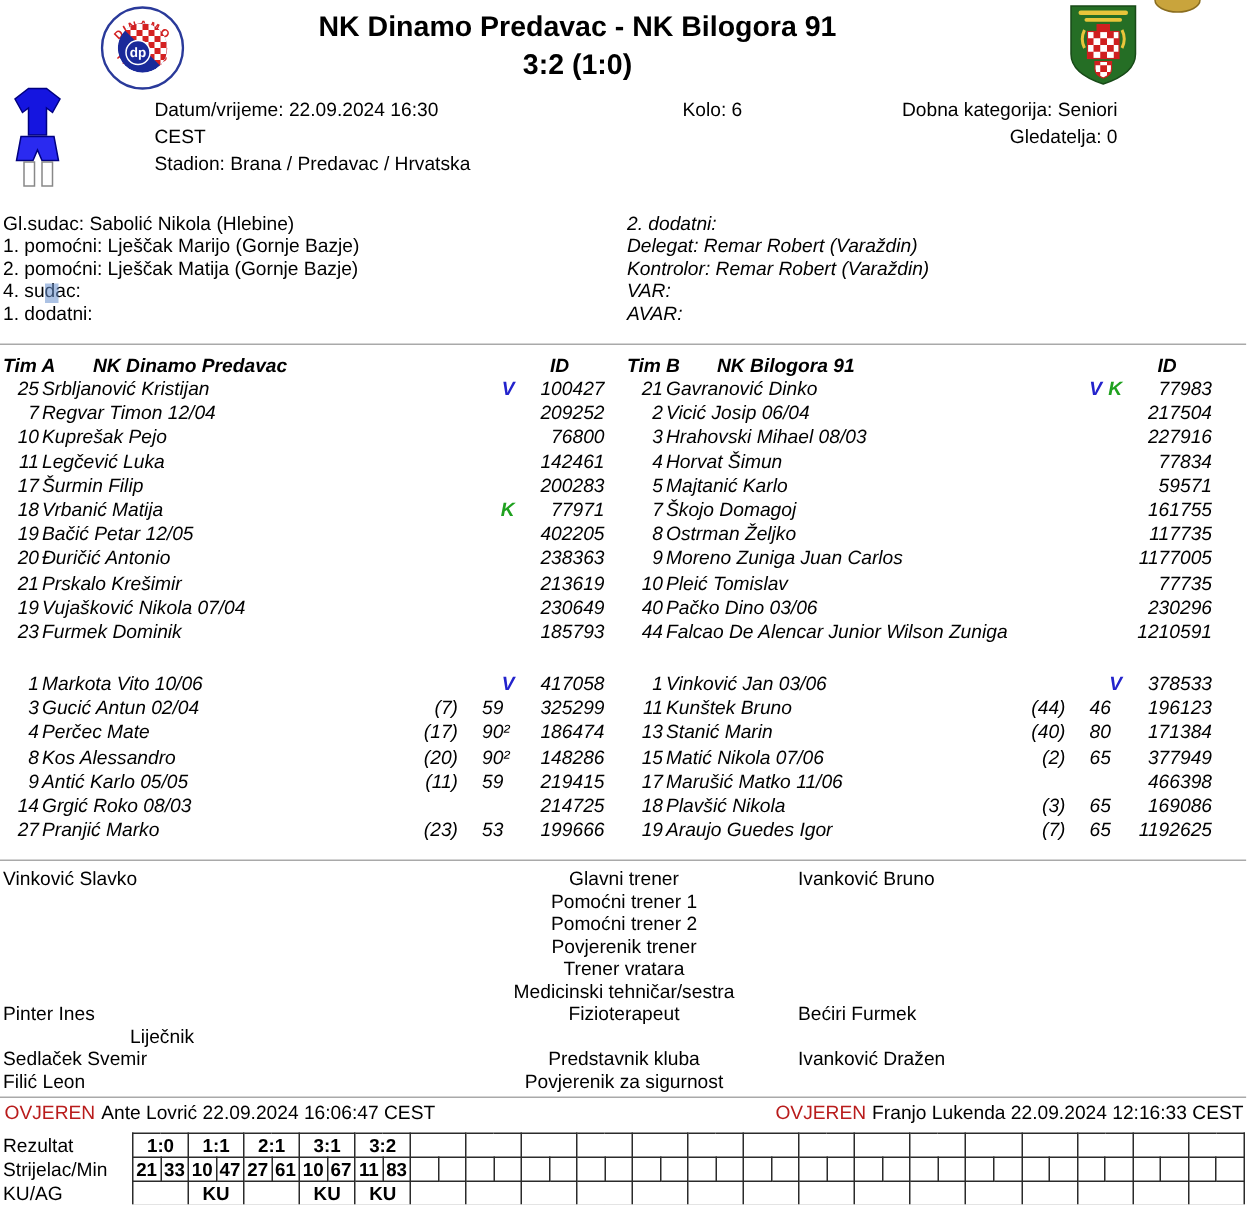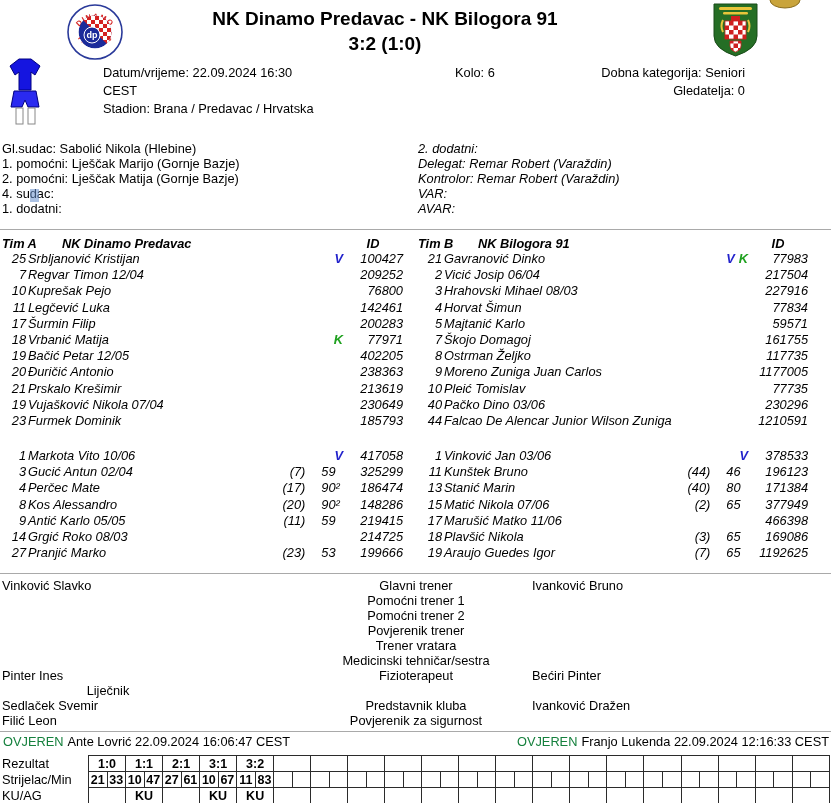--- a/index.html
+++ b/index.html
@@ -47,21 +47,21 @@
   .flag + .flag{margin-left:4px;}
   .r-subs{margin-top:19px;}
 
   
   .staff{position:absolute;left:2px;top:578px;width:827px;}
   .staff-row{display:flex;height:15px;line-height:15px;white-space:nowrap;}
   .st-a{width:308px;} .st-role{width:212px;text-align:center;} .st-b{flex:1;padding-left:10px;}
 
   
   .cert{position:absolute;left:3px;top:734px;width:826px;display:flex;justify-content:space-between;}
-  .cert-status{color:#15803d;margin-right:4px;}
+  .cert-status{color:#b91c1c;margin-right:4px;}
 
   
   .gt-labels{position:absolute;left:2px;top:756px;line-height:16px;}
   .gt-labels div{height:16px;}
   table.gt{position:absolute;left:88px;top:755px;width:742px;border-collapse:collapse;table-layout:fixed;}
   table.gt td{border:1px solid #2b2b2b;height:15px;padding:0;text-align:center;
         font-weight:bold;font-size:12.5px;line-height:14px;overflow:hidden;}
   table.gt td.gt-m{border-left-color:#777;}
 </style>
 </head>
@@ -468,21 +468,21 @@
         <span class="st-b"></span>
       </div>
       <div class="staff-row">
         <span class="st-a"></span>
         <span class="st-role">Medicinski tehničar/sestra</span>
         <span class="st-b"></span>
       </div>
       <div class="staff-row">
         <span class="st-a">Pinter Ines</span>
         <span class="st-role">Fizioterapeut</span>
-        <span class="st-b">Bećiri Pinter</span>
+        <span class="st-b">Bećiri Furmek</span>
       </div>
       <div class="staff-row">
         <span class="st-role">Liječnik</span>
         <span class="st-b"></span>
       </div>
       <div class="staff-row">
         <span class="st-a">Sedlaček Svemir</span>
         <span class="st-role">Predstavnik kluba</span>
         <span class="st-b">Ivanković Dražen</span>
       </div>

